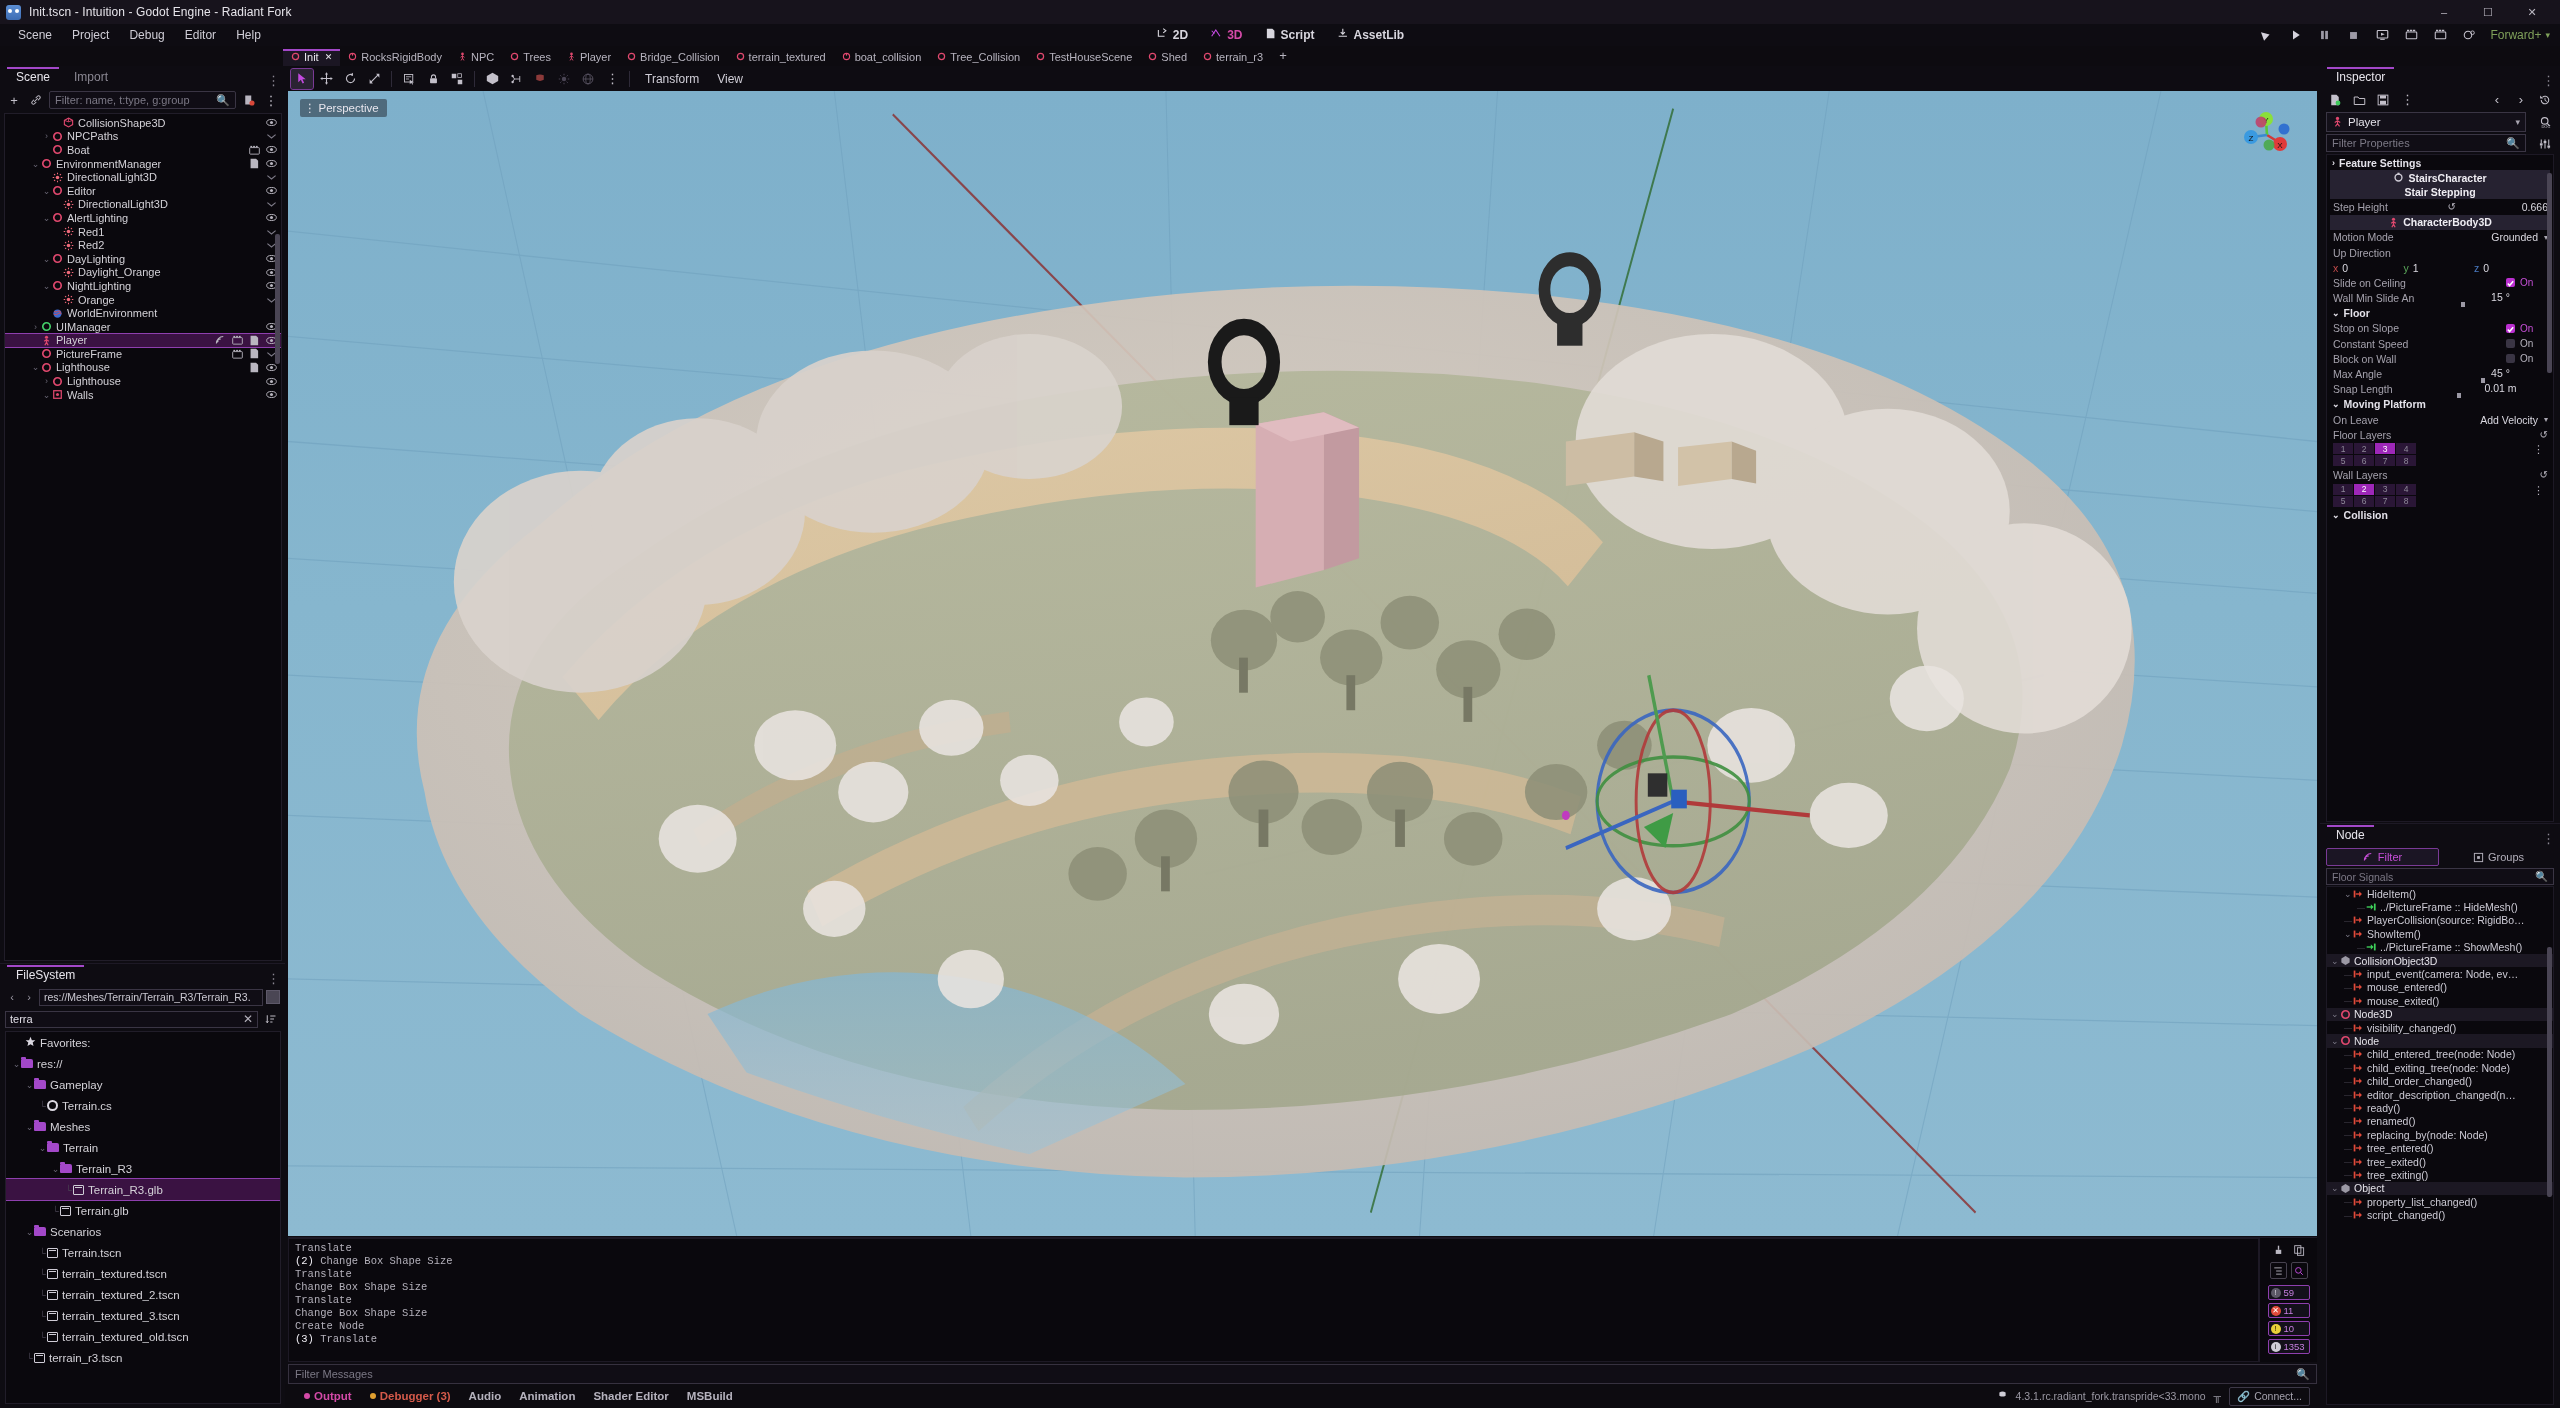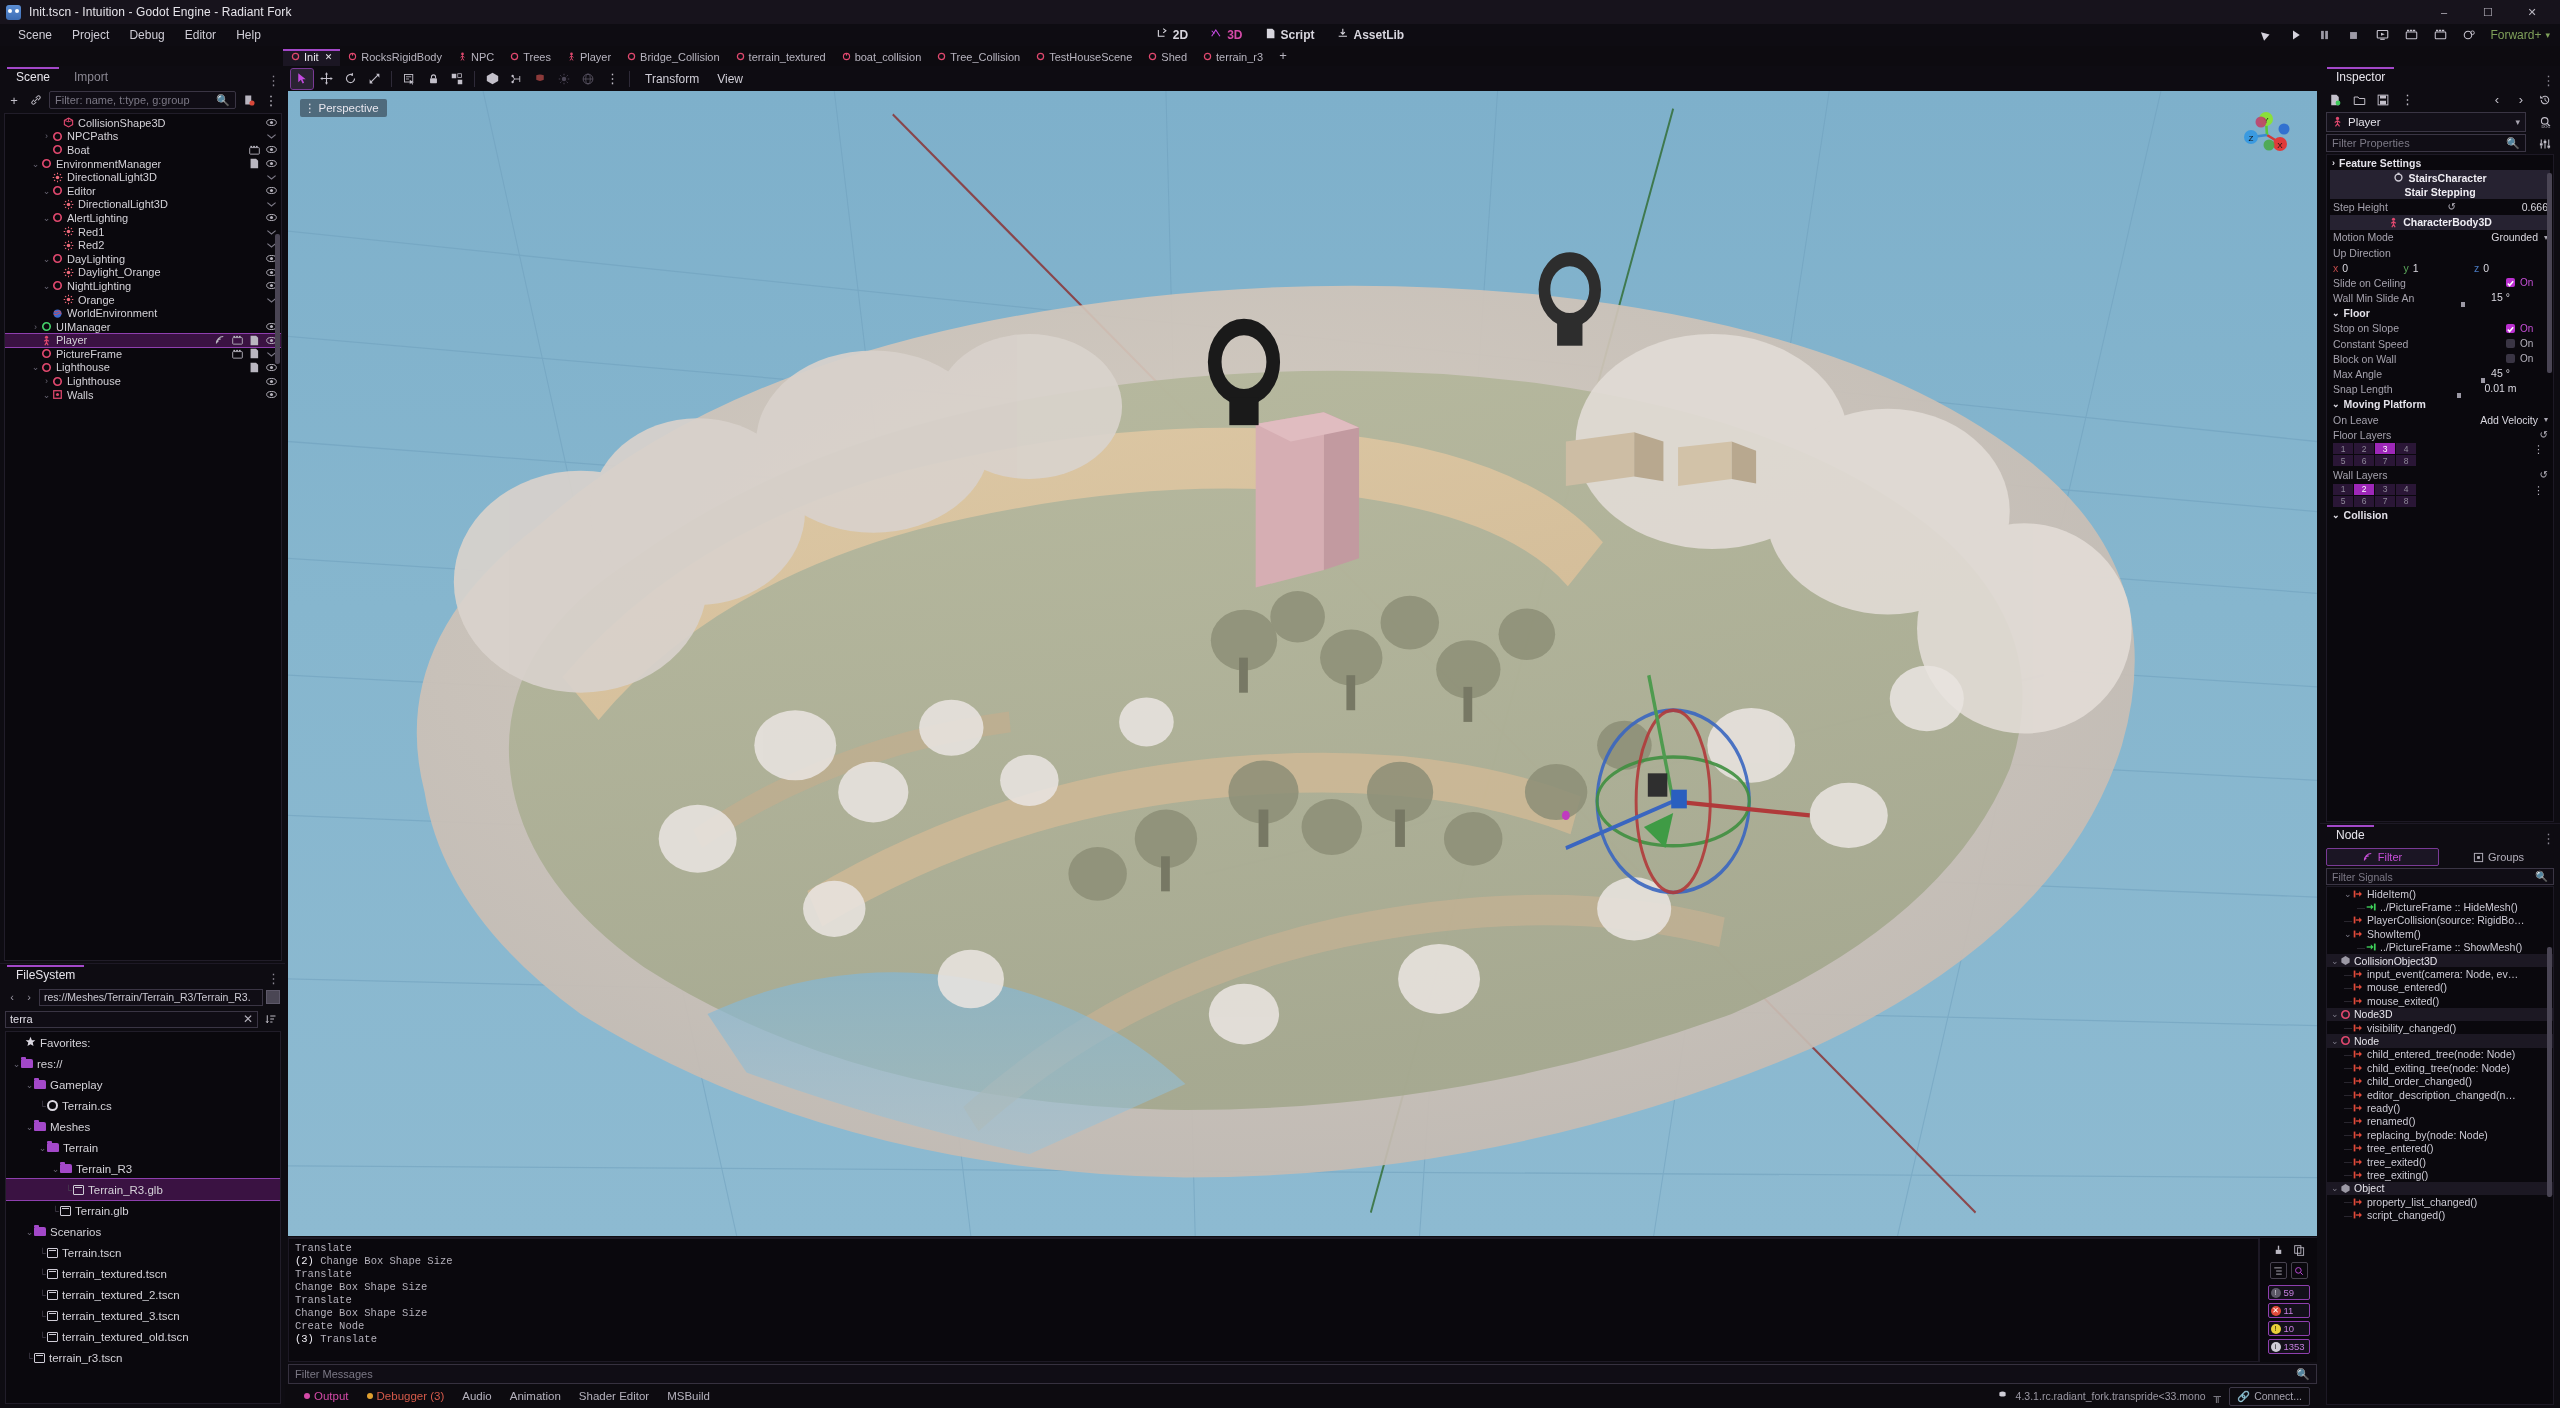--- a/index.html
+++ b/index.html
@@ -113,21 +113,21 @@
   .outside{width:58px;flex:none;display:flex;flex-direction:column;align-items:center;gap:3px;padding-top:4px;border-left:1px solid #1d1925;}
   .osrow{display:flex;gap:4px;}
   .oic{width:17px;height:17px;display:flex;align-items:center;justify-content:center;color:#bbb8c3;font-size:11px;}
   .oic.bx{border:1px solid #47424f;border-radius:2px;}
   .badge{width:42px;height:15px;border:1px solid #8e3fae;border-radius:2px;display:flex;align-items:center;gap:3px;padding:0 2px;font-size:9.5px;color:#c77fe0;background:#13101a;}
   .bdot{width:10px;height:10px;border-radius:50%;display:flex;align-items:center;justify-content:center;font-size:8px;color:#111;flex:none;}
 
   .filtermsg{height:20px;margin:2px 3px 0;border:1px solid #36313f;background:#100d15;display:flex;align-items:center;padding:0 6px;font-size:11px;color:#7c7986;flex:none;}
   .filtermsg .mag{margin-left:auto;color:#9c99a5;}
   .bottomtabs{height:24px;display:flex;align-items:center;gap:0;padding-left:10px;flex:none;background:#0d0b10;}
-  .btab{font-size:11.5px;padding:2px 9px;color:#b5b2bd;display:flex;align-items:center;gap:4px;}
+  .btab{font-size:11.5px;padding:2px 9px;color:#b5b2bd;display:flex;align-items:center;gap:4px;font-weight:bold;}
   .btab.active{color:#d44aa8;}
   .btab.dbg{color:#d45a4a;}
   .bdotsm{width:6px;height:6px;border-radius:50%;flex:none;}
   .statusright{margin-left:auto;display:flex;align-items:center;gap:8px;padding-right:10px;font-size:10.5px;color:#9b98a3;}
   .connectbtn{border:1px solid #3d3848;border-radius:2px;padding:2px 7px;display:flex;align-items:center;gap:4px;color:#a5a2ad;font-size:10.5px;}
 
   
   .rightpanel{width:240px;flex:none;display:flex;flex-direction:column;background:#0e0c12;}
   .insp-toolbar{height:23px;display:flex;align-items:center;gap:6px;padding:0 6px;}
   .insp-toolbar .sp{margin-left:auto;}
@@ -1561,21 +1561,21 @@
               <span style="display: inline-flex; width: 11px; height: 11px;">
                 <svg width="11" height="11" viewBox="0 0 16 16">
                   <rect x="2" y="2" width="12" height="12" fill="none" stroke="#b3b0bb" stroke-width="1.4"></rect>
                   <rect x="6" y="6" width="4" height="4" fill="#b3b0bb"></rect>
                 </svg>
               </span>
               <span>Groups</span>
             </div>
           </div>
         <div class="sigfilter">
-          <span>Filter Signals</span>
+          <span>Floor Signals</span>
           <span class="mag">🔍</span>
         </div>
         <div class="siglist" id="sig-list">
             <div class="srow">
               <div style="flex: 0 0 auto; width: 17px;"></div>
               <span style="width: 9px; font-size: 9px; color: rgb(125, 122, 135); flex: 0 0 auto;">⌄</span>
               <span class="sigic">
                 <svg width="11" height="10" viewBox="0 0 16 14">
                   <rect x="1" y="2" width="2.5" height="10" fill="#e04a3a"></rect>
                   <path d="M4 7 h7" stroke="#e04a3a" stroke-width="2"></path>

